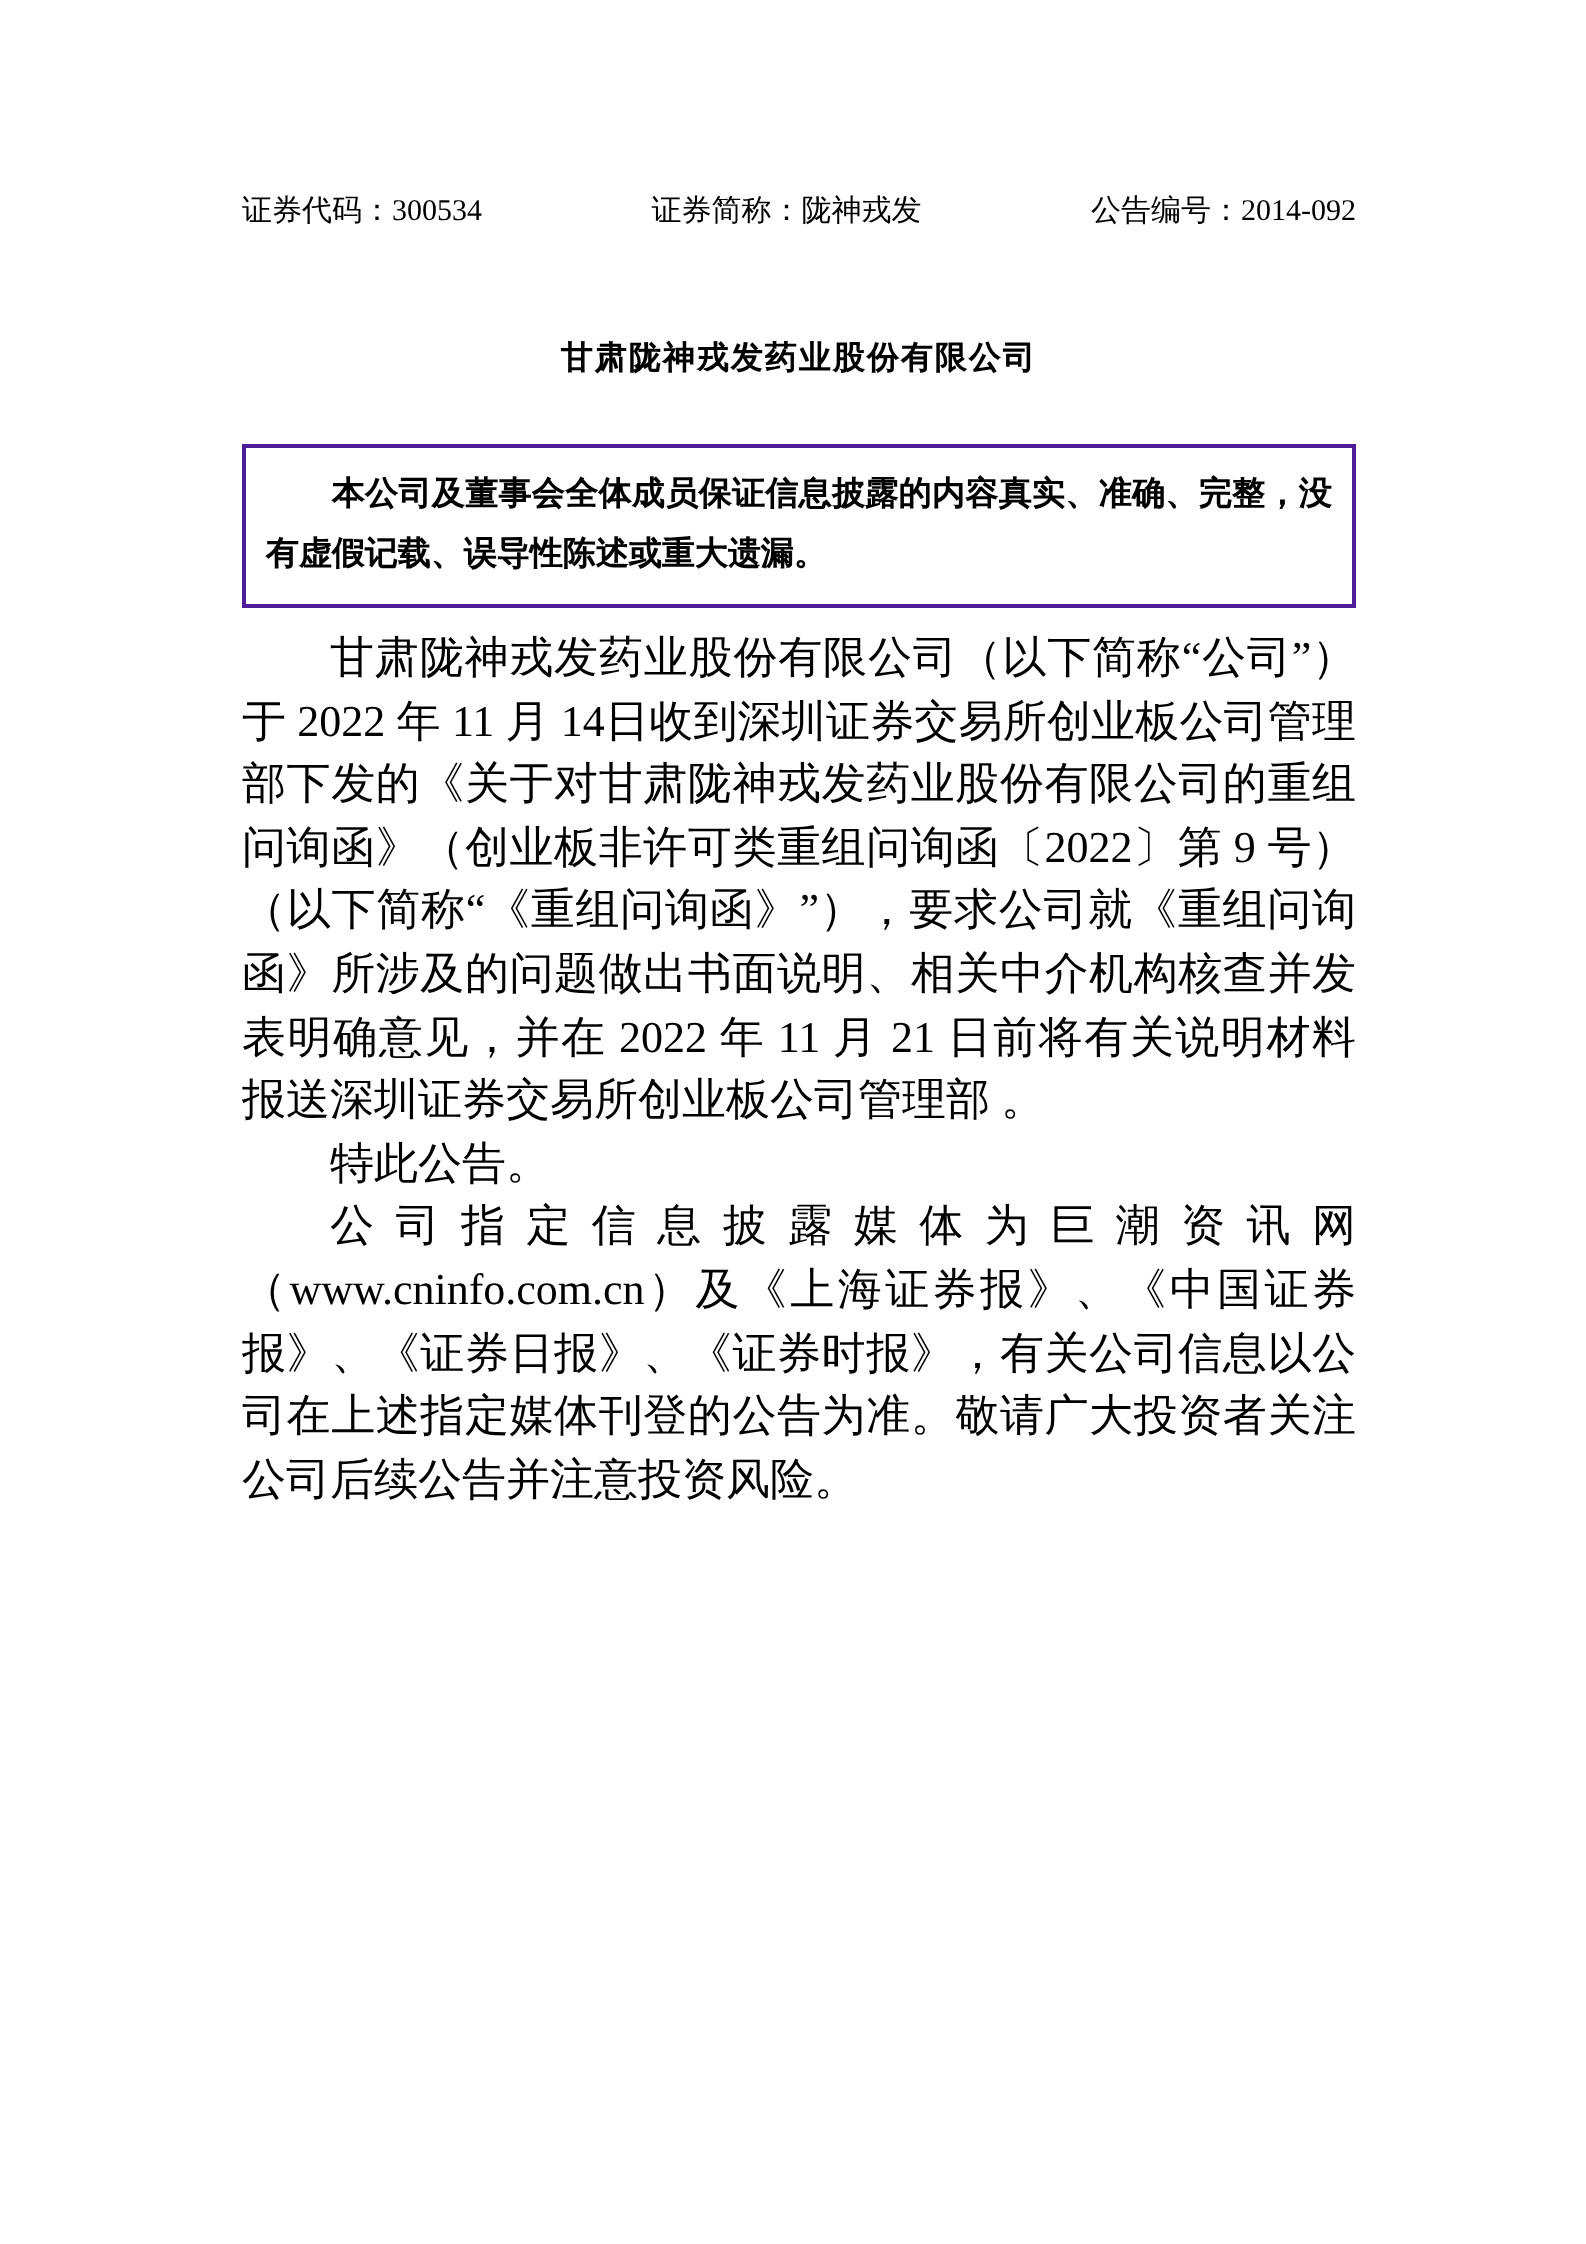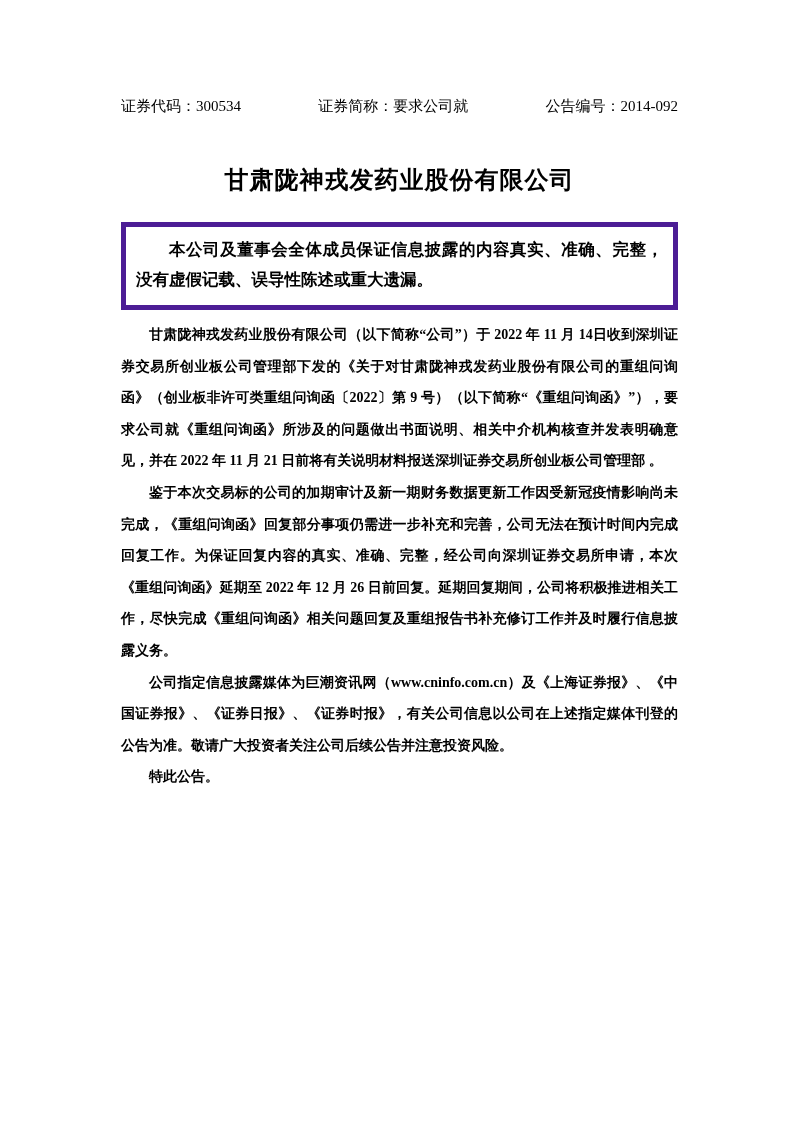--- a/index.html
+++ b/index.html
@@ -29,79 +29,77 @@
     justify-content: space-between;
     align-items: baseline;
     margin-top: 96px;
     font-size: 15px;
     line-height: 20px;
     white-space: nowrap;
   }
   .doc-title {
     margin: 0;
     text-align: center;
-    font-size: 24px;
+    font-size: 16px;
     font-weight: bold;
     line-height: 28px;
     letter-spacing: 1px;
   }
   .doc-title.first {
     margin-top: 50px;
   }
   .doc-title.second {
     margin-top: 8px;
   }
   .statement-box {
     margin-top: 28px;
-    border: 5px solid #4c1d95;
+    border: 2px solid #4c1d95;
     padding: 8px 10px 10px 10px;
     box-sizing: border-box;
   }
   .statement-box p {
     margin: 0;
     font-size: 16.5px;
     font-weight: bold;
     line-height: 30px;
     text-indent: 2em;
     text-align: justify;
   }
   .body-para {
     margin: 0;
-    font-size: 14px;
+    font-size: 22px;
     line-height: 31.6px;
     text-indent: 2em;
     text-align: justify;
     text-justify: inter-ideograph;
-    font-weight: bold;
   }
   .body-para.first {
     margin-top: 9px;
   }
 </style>
 </head>
 <body>
 
 <div class="page">
   <div class="content">
 
     <div class="header-row">
       <span>证券代码：300534</span>
-      <span>证券简称：要求公司就</span>
+      <span>证券简称：陇神戎发</span>
       <span>公告编号：2014-092</span>
     </div>
 
     <h1 class="doc-title first">甘肃陇神戎发药业股份有限公司</h1>
 
     <div class="statement-box">
       <p>本公司及董事会全体成员保证信息披露的内容真实、准确、完整，没有虚假记载、误导性陈述或重大遗漏。</p>
     </div>
 
     <p class="body-para first">甘肃陇神戎发药业股份有限公司（以下简称“公司”）于 2022 年 11 月 14日收到深圳证券交易所创业板公司管理部下发的《关于对甘肃陇神戎发药业股份有限公司的重组问询函》（创业板非许可类重组问询函〔2022〕第 9 号）（以下简称“《重组问询函》”），要求公司就《重组问询函》所涉及的问题做出书面说明、相关中介机构核查并发表明确意见，并在 2022 年 11 月 21 日前将有关说明材料报送深圳证券交易所创业板公司管理部 。</p>
 
 
-    <p class="body-para">鉴于本次交易标的公司的加期审计及新一期财务数据更新工作因受新冠疫情影响尚未完成，《重组问询函》回复部分事项仍需进一步补充和完善，公司无法在预计时间内完成回复工作。为保证回复内容的真实、准确、完整，经公司向深圳证券交易所申请，本次《重组问询函》延期至 2022 年 12 月 26 日前回复。延期回复期间，公司将积极推进相关工作，尽快完成《重组问询函》相关问题回复及重组报告书补充修订工作并及时履行信息披露义务。</p>
+
+    <p class="body-para">特此公告。</p>
 
     <p class="body-para">公司指定信息披露媒体为巨潮资讯网（www.cninfo.com.cn）及《上海证券报》、《中国证券报》、《证券日报》、《证券时报》，有关公司信息以公司在上述指定媒体刊登的公告为准。敬请广大投资者关注公司后续公告并注意投资风险。</p>
-
-    <p class="body-para">特此公告。</p>
 
   </div>
 </div>
 
 </body></html>

